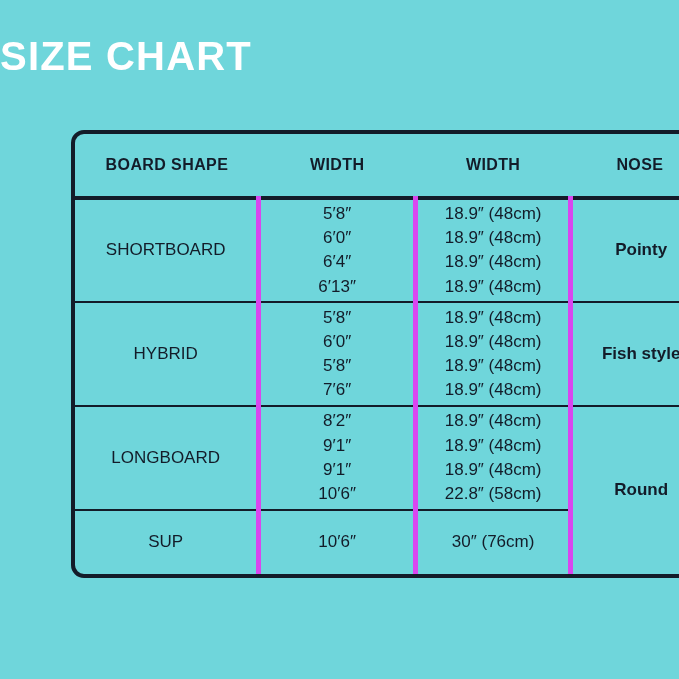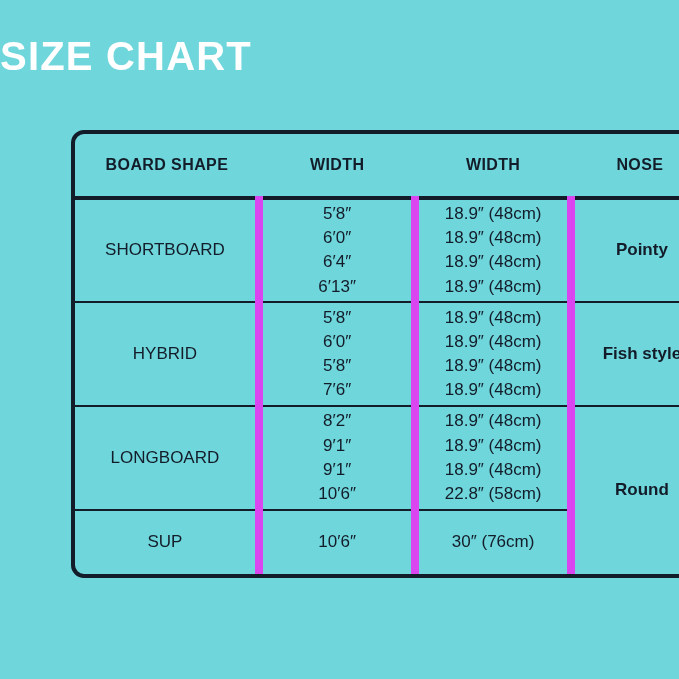--- a/index.html
+++ b/index.html
@@ -66,21 +66,21 @@
     font-size: 16px;
     font-weight: bold;
     letter-spacing: 0.4px;
     height: 62px;
     border-bottom: 4px solid #131C29;
   }
   tbody td {
     font-size: 17px;
     font-weight: normal;
     border-top: 2px solid #131C29;
-    border-left: 8px solid #d946ef;
+    border-left: 5px solid #d946ef;
   }
   tbody tr:first-child td {
     border-top: none;
   }
   tbody td:first-child {
     border-left: none;
     margin-left: 20px;
   }
   .stack {
     display: flex;

